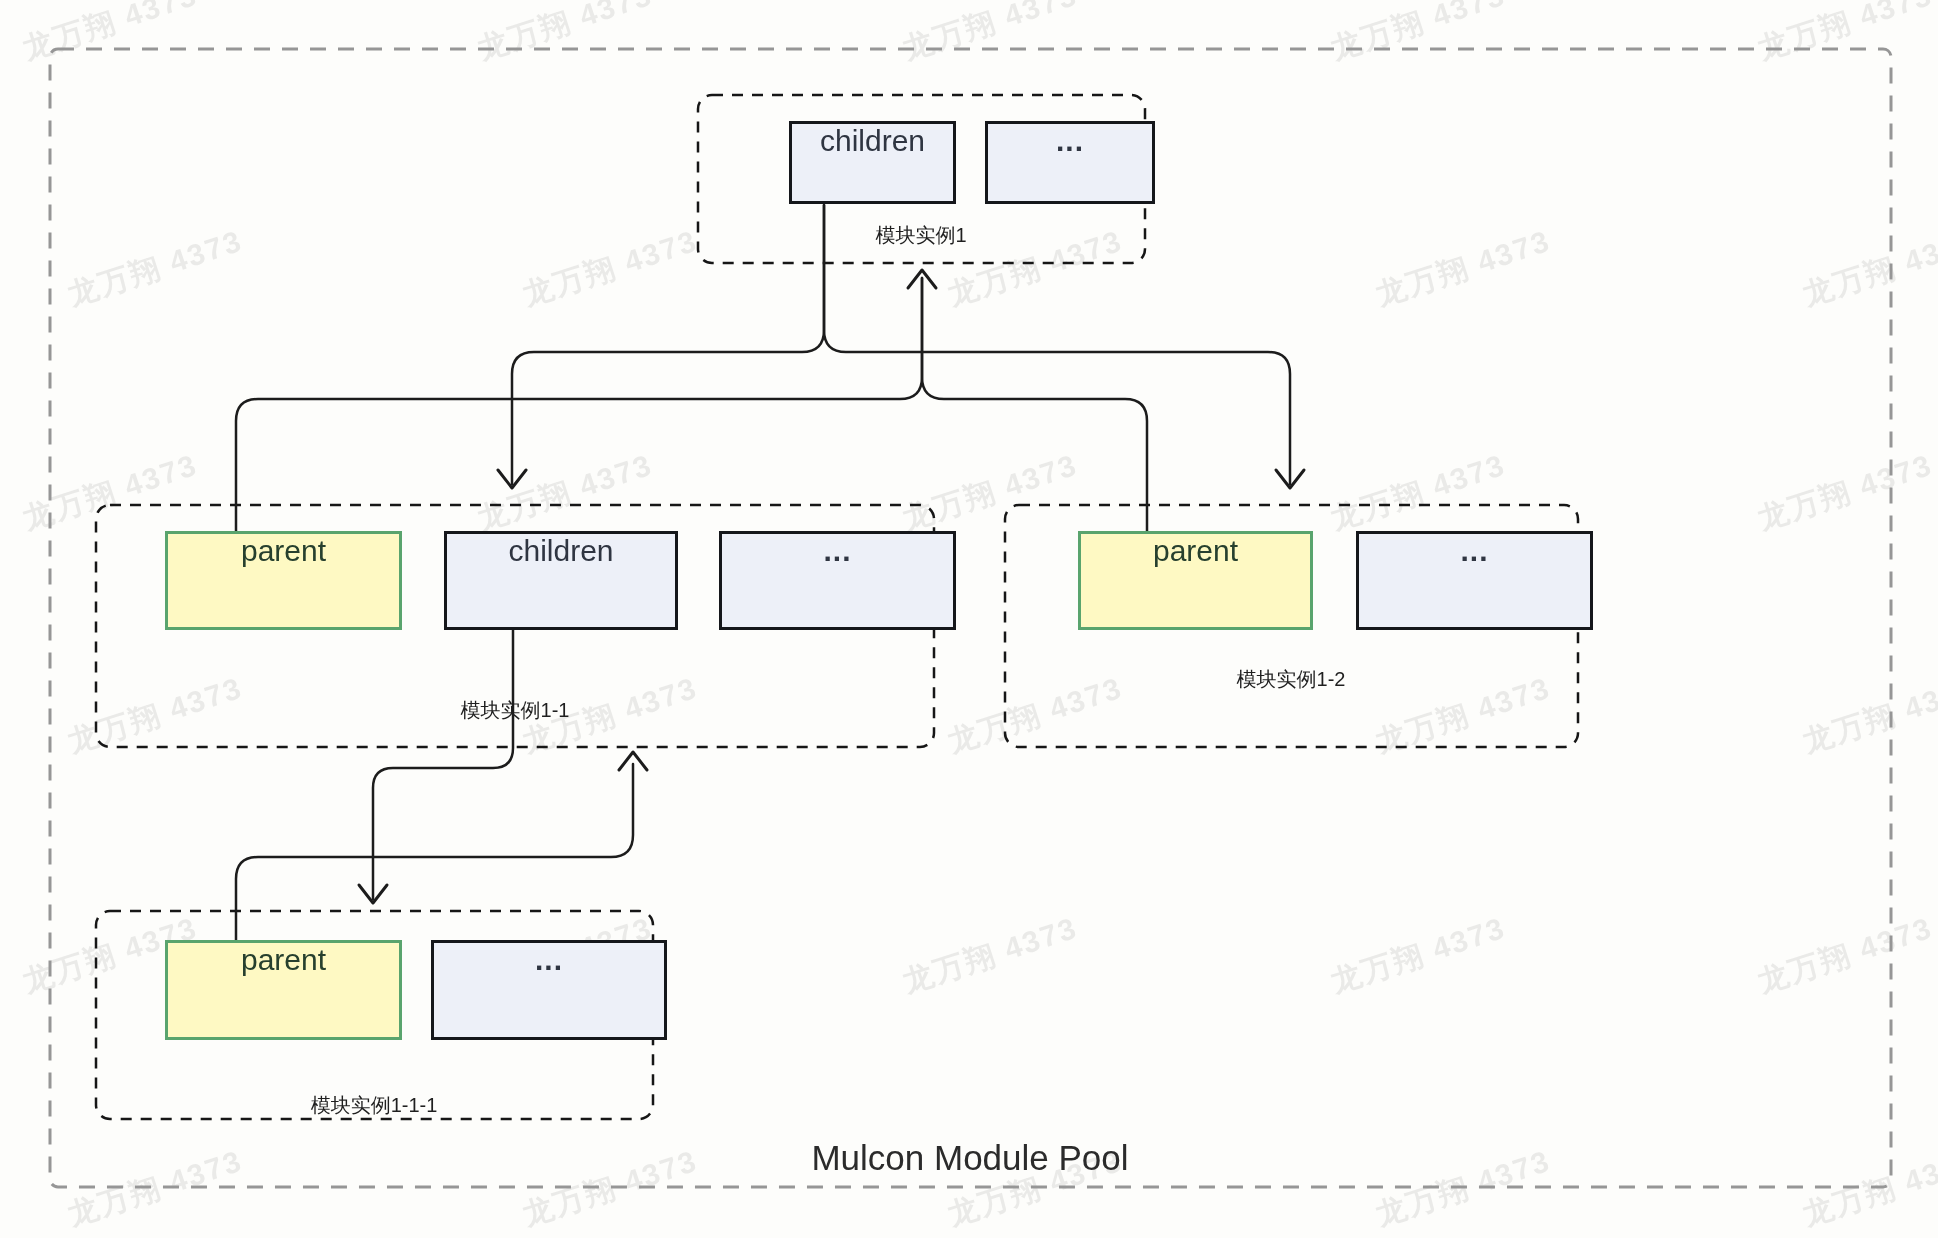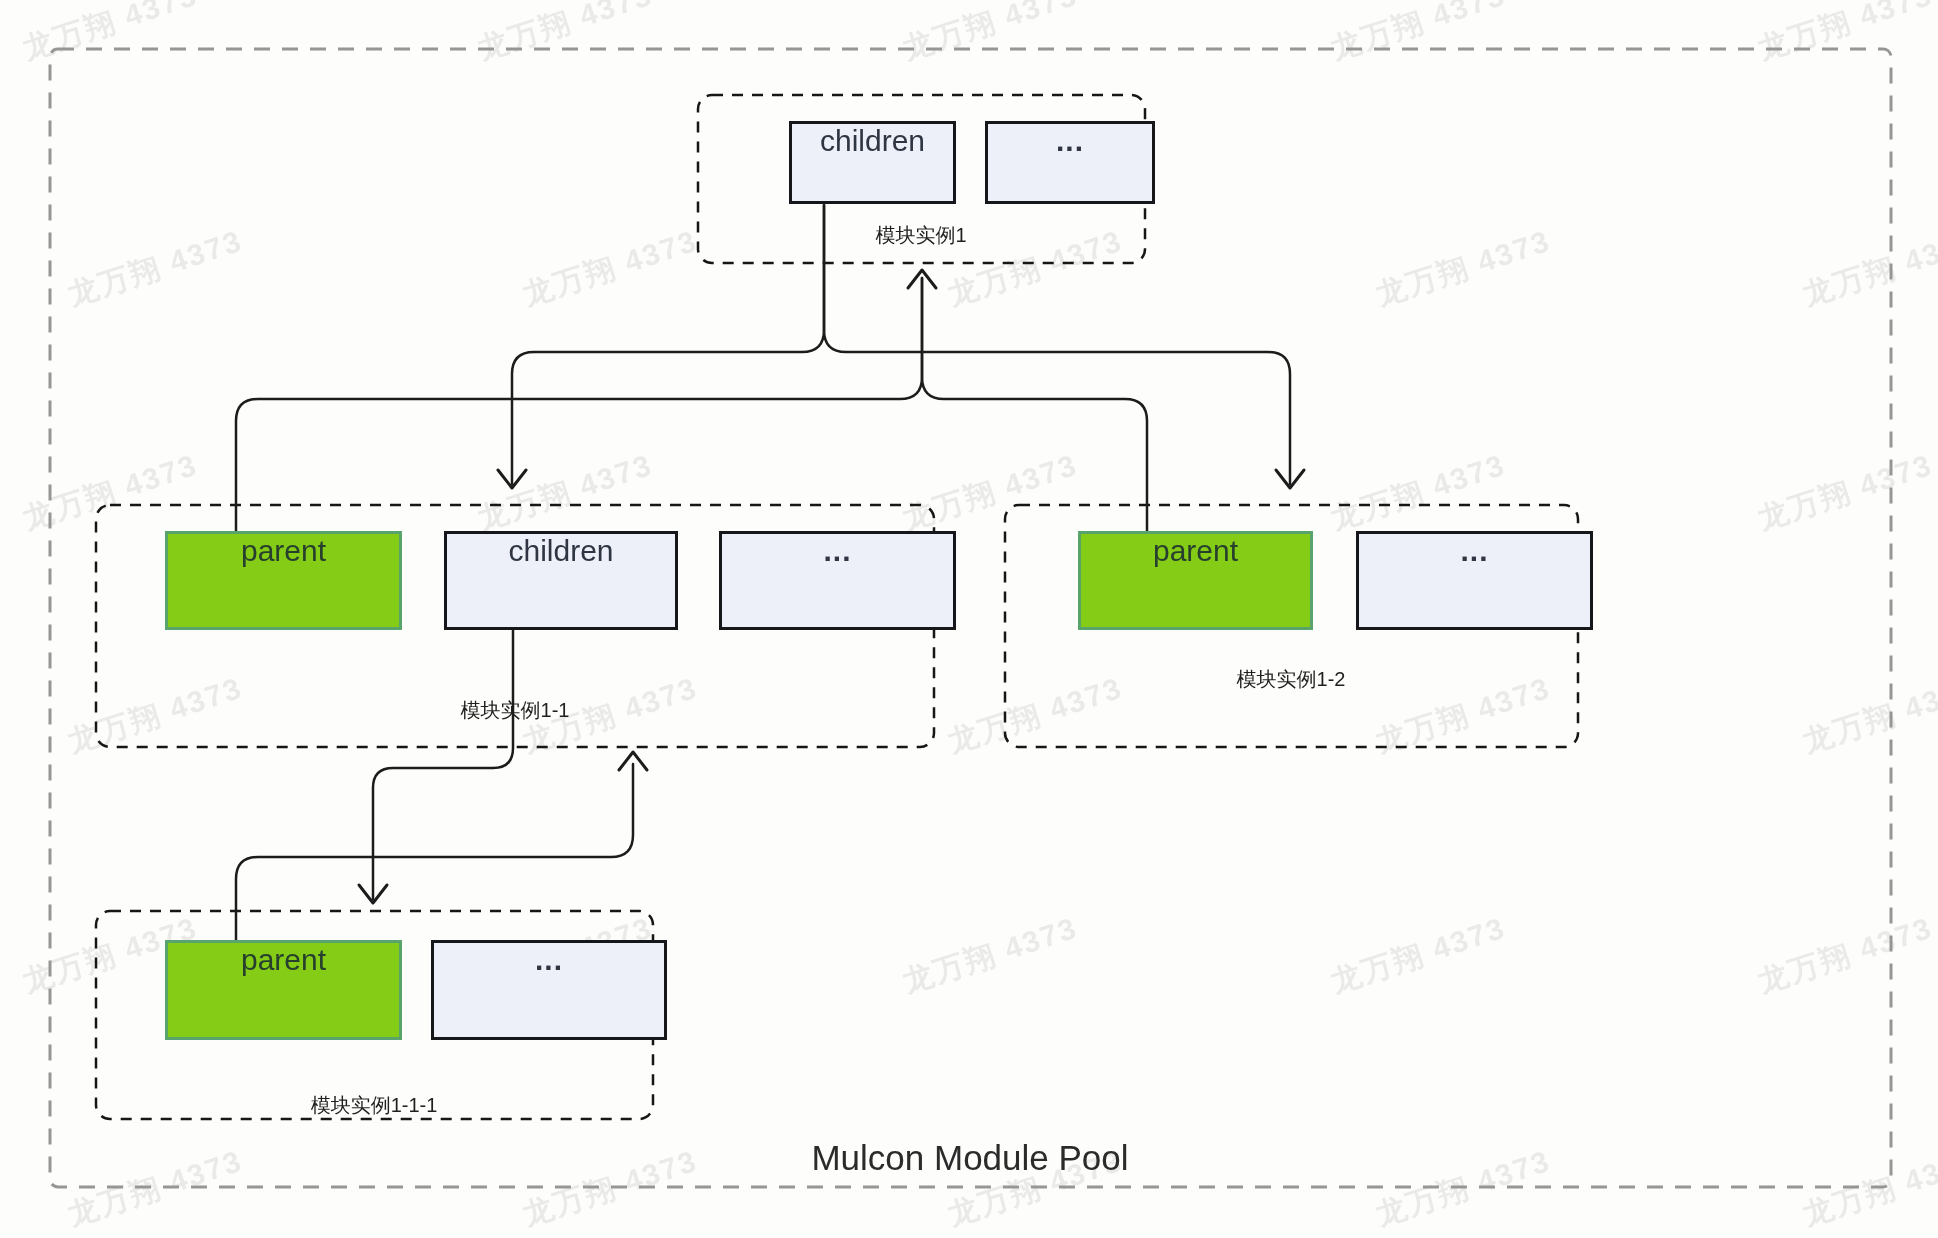--- a/index.html
+++ b/index.html
@@ -13,21 +13,21 @@
   .wm-tile{
     position:absolute;font-size:30px;font-weight:bold;letter-spacing:2px;
     color:rgba(70,70,70,0.10);transform:rotate(-18deg);white-space:nowrap;
   }
   svg.links{position:absolute;left:0;top:0;}
   .node{
     position:absolute;display:flex;align-items:flex-start;justify-content:center;
     border-radius:0;box-sizing:border-box;font-size:30px;margin-left:48px;
   }
   .node.blue{background:#edf0f8;border:3.5px solid #15171b;color:#2f3542;}
-  .node.green{background:#84cc16;border:3.5px solid #59a46d;color:#27402e;}
+  .node.green{background:#fef9c3;border:3.5px solid #59a46d;color:#27402e;}
   .node .dots{font-weight:bold;letter-spacing:1px;}
   .group-label{
     position:absolute;font-size:20px;color:#1f1f1f;text-align:center;white-space:nowrap;
     transform:translateX(-50%);
   }
   .pool-title{
     position:absolute;left:670px;top:1138px;width:600px;text-align:center;
     font-size:35px;color:#2b2b2b;
   }
   .credit{

